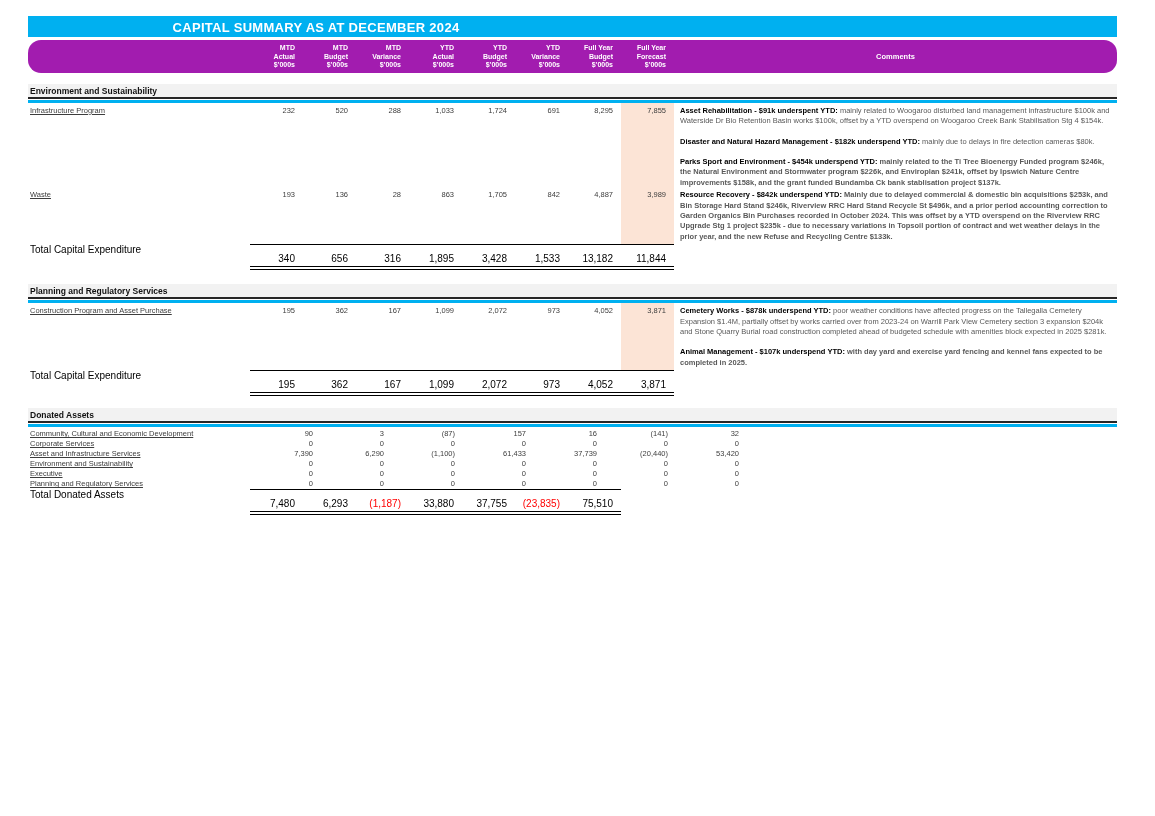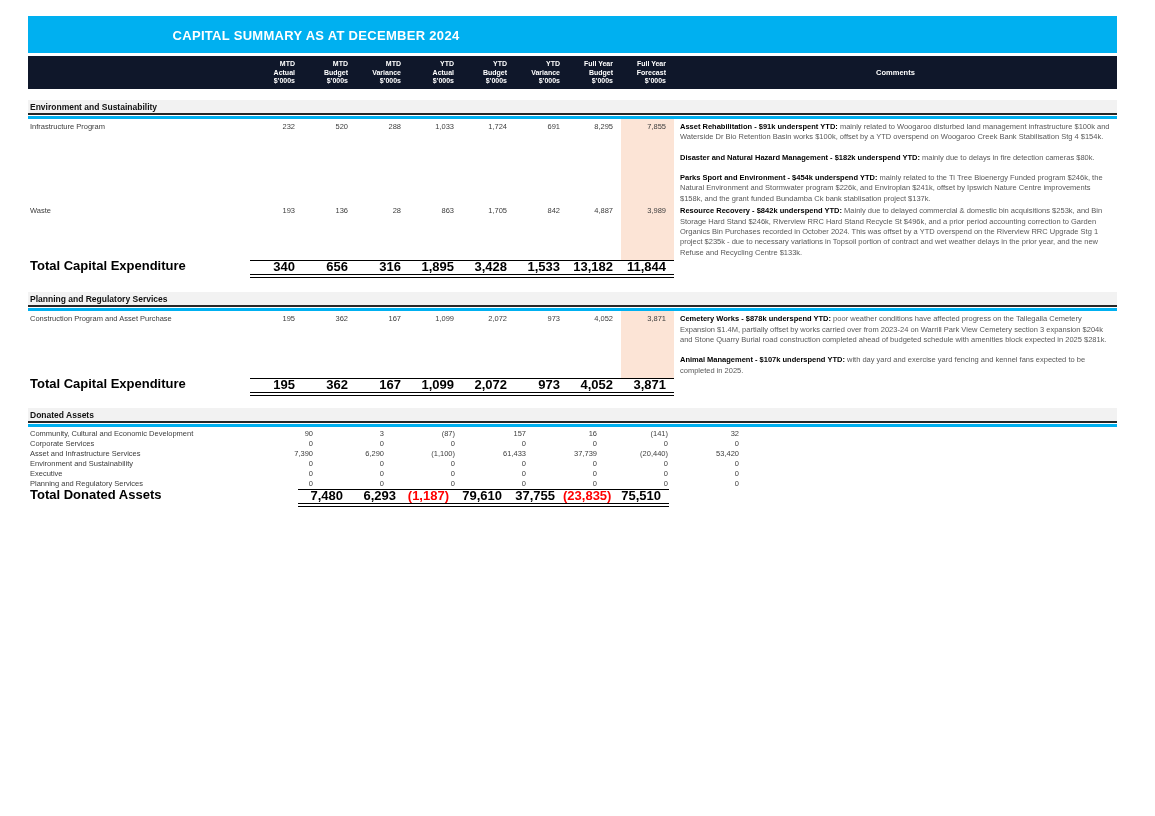--- a/index.html
+++ b/index.html
@@ -5,63 +5,64 @@
   * { box-sizing: border-box; }
   html,body { margin:0; padding:0; }
   body {
     width:1155px; height:816px; overflow:hidden; position:relative;
     background:#ffffff; font-family:"Liberation Sans", sans-serif;
     -webkit-font-smoothing:antialiased;
   }
   .sheet { position:absolute; left:28px; top:16px; width:1089px; }
 
   
-  .title-bar { height:37px; background:#00B0F0; position:relative; margin-bottom:3px; }
+  .title-bar { height:21px; background:#00B0F0; position:relative; margin-bottom:3px; }
   .title-text {
     position:absolute; left:288px; top:50%; transform:translate(-50%,-50%);
     color:#ffffff; font-weight:bold; font-size:13px; letter-spacing:.3px; white-space:nowrap;
   }
   .header-bar {
-    background:#0f172a; display:grid;
+    background:#a21caf; display:grid;
     grid-template-columns:222px repeat(8,53px) 1fr;
     padding:4px 0 3px 0;
+    border-radius:13px;
   }
   .hcell { color:#ffffff; font-weight:bold; font-size:7px; line-height:8.6px; text-align:right; padding-right:8px; }
   .hcell.comments-h { display:flex; align-items:center; justify-content:center; text-align:center; padding:0; font-size:7.5px; }
 
   
   .section { margin-top:11px; }
   .section-band {
     background:#F2F2F2; border-bottom:2px solid #262626;
     font-weight:bold; font-size:8.5px; color:#111; padding:2px 0 1px 2px;
   }
   .cyan-rule { height:3px; background:#00B0F0; margin-top:1px; }
   .rows { position:relative; padding-top:3px; }
   .peach { position:absolute; left:593px; width:53px; top:0; bottom:0; background:#FCE4D6; }
 
   .row, .drow {
     display:grid; grid-template-columns:222px repeat(8,53px) 1fr;
     position:relative; font-size:7.5px; color:#3d3d3d;
   }
   .drow { height:10px; line-height:10px;gap:18px; }
-  .row .label, .drow .label { padding-left:2px; line-height:10px; }
+  .row .label, .drow .label { padding-left:2px; line-height:10px;text-decoration:underline; }
   .num { text-align:right; padding-right:8px; line-height:10px; }
   .cmts { padding:0 4px 0 6px; font-size:7.5px; line-height:10.4px; color:#595959; }
   .cmts p { margin:0 0 10px 0; }
-  .cmts p:last-child { margin-bottom:2px; }
+  .cmts p:last-child { margin-bottom:2px;font-weight:bold; }
   .cmts b { color:#000000; }
 
   
-  .total { display:grid; font-weight:bold; font-size:13px; color:#000; }
+  .total { display:grid; font-weight:normal; font-size:10px; color:#000; }
   .total.cap { grid-template-columns:222px 424px 1fr; }
-  .total.don { grid-template-columns:222px 371px 1fr;gap:48px; }
+  .total.don { grid-template-columns:222px 371px 1fr; }
   .tot-label { padding-left:2px; line-height:12px; }
   .tot-nums {
     display:grid; border-top:1px solid #000; border-bottom:4px double #000;
-    padding:1px 0 2px 0;
+    padding:9px 0 2px 0;
   }
   .total.cap .tot-nums { grid-template-columns:repeat(8,53px); }
   .total.don .tot-nums { grid-template-columns:repeat(7,53px); }
   .red { color:#FF0000; }
 </style>
 </head>
 <body>
 
 <div class="sheet">
 
@@ -279,21 +280,21 @@
         <div></div>
           <div></div>
       </div>
     </div>
     <div class="total don">
       <div class="tot-label">Total Donated Assets</div>
       <div class="tot-nums">
         <div class="num">7,480</div>
         <div class="num">6,293</div>
         <div class="num red">(1,187)</div>
-        <div class="num">79,610</div>
+        <div class="num">33,880</div>
         <div class="num">37,755</div>
         <div class="num red">(23,835)</div>
         <div class="num">75,510</div>
       </div>
       <div></div>
     </div>
   </div>
 
 </div>
 

